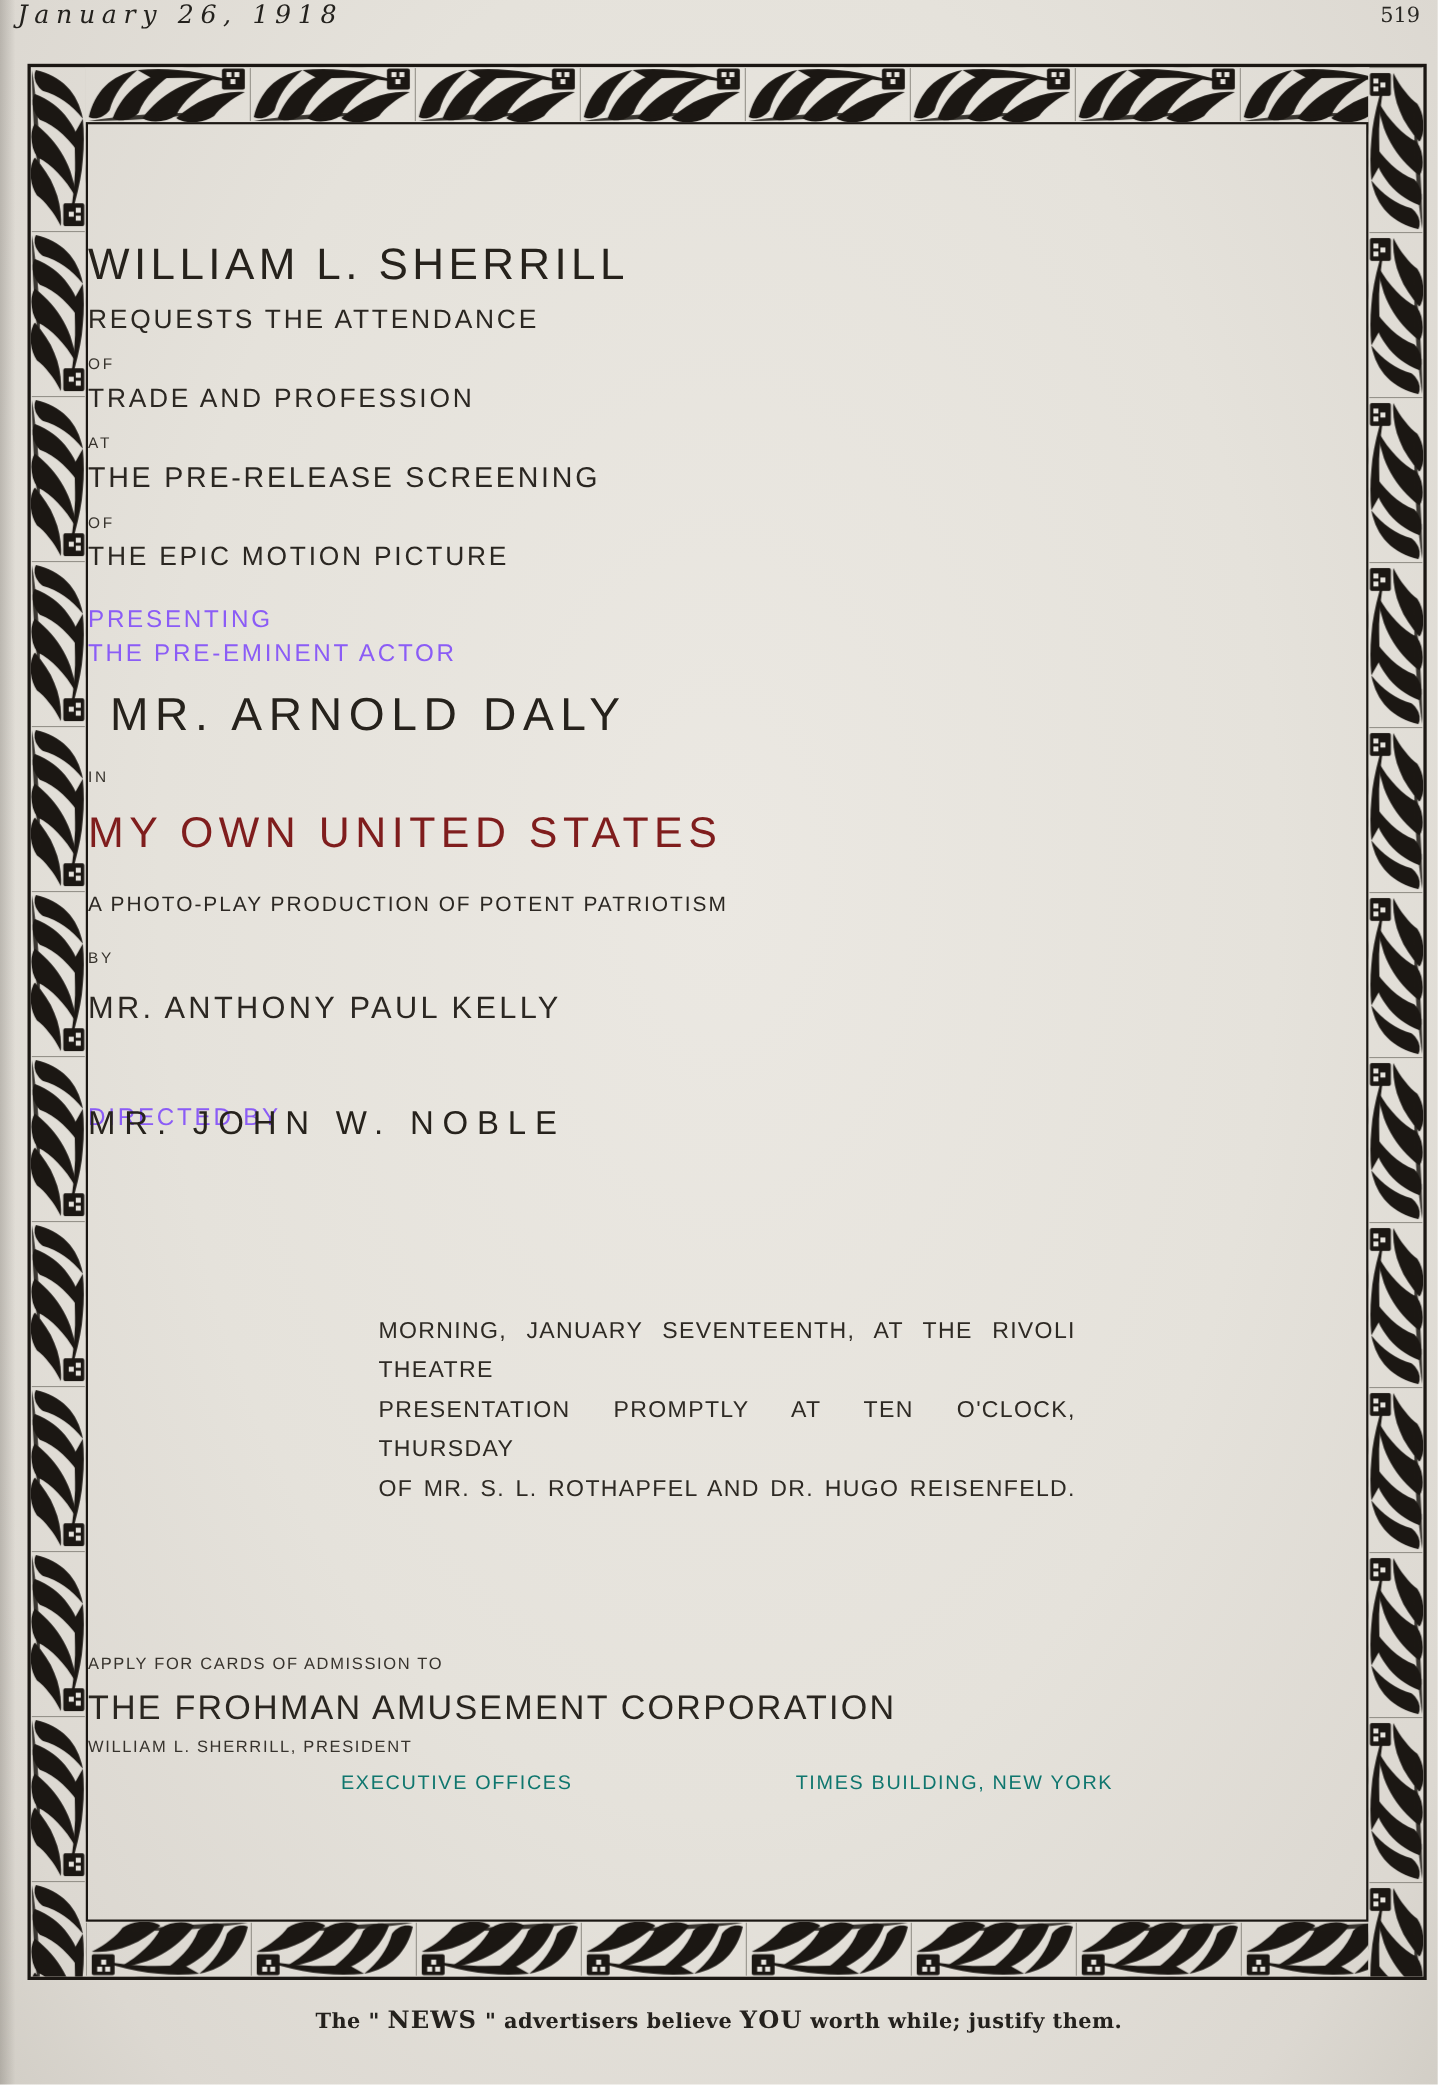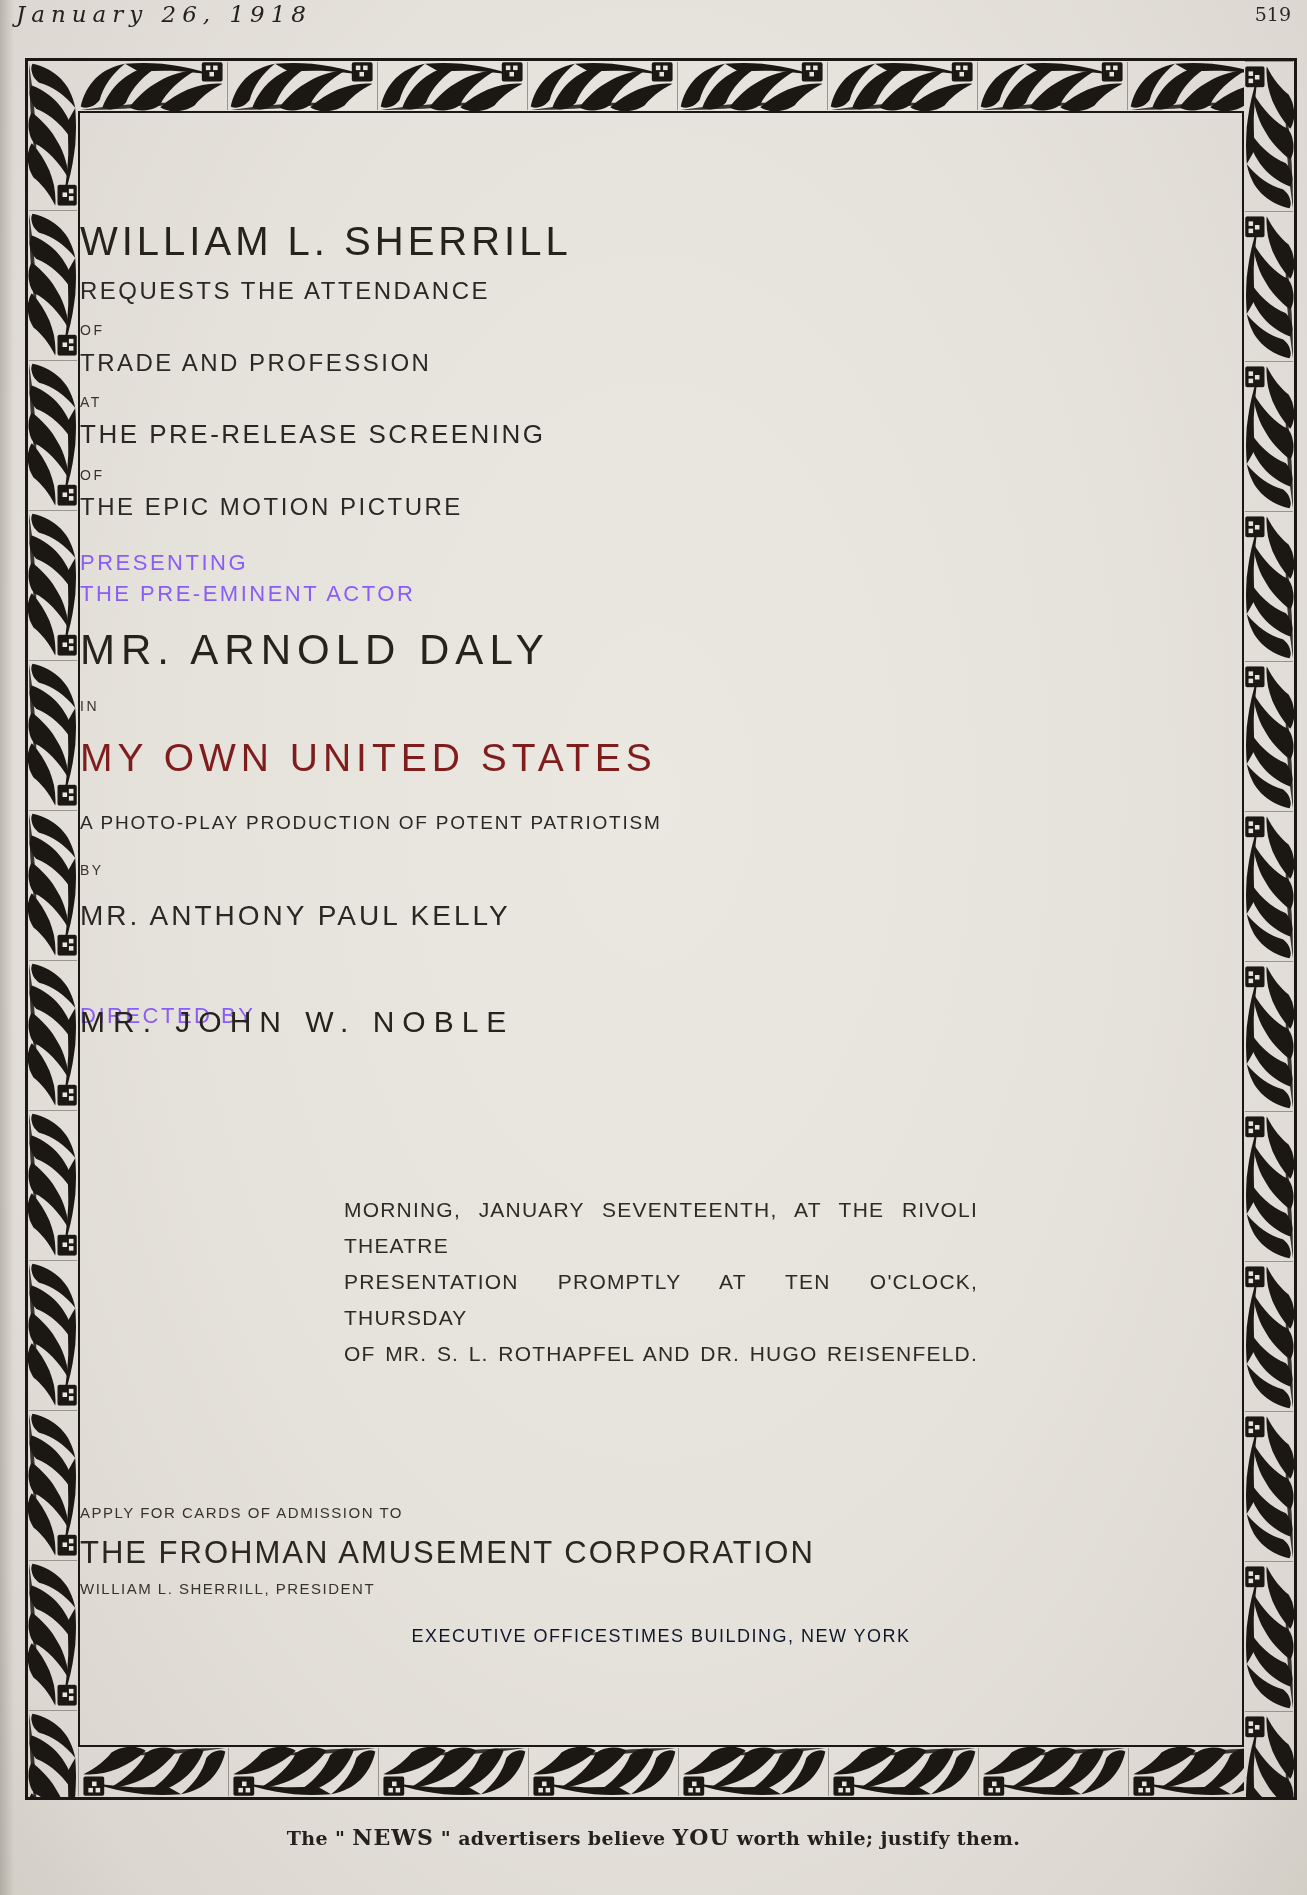--- a/index.html
+++ b/index.html
@@ -29,35 +29,35 @@
   .strip.right{right:3px;top:3px;width:50px;height:1736px;}
   
   .line{position:absolute;left:80px;width:1162px;
     white-space:nowrap;line-height:1.08;color:#2b2722;}
   .sz-xs{font-size:14px;letter-spacing:2.5px;color:#37332d;}
   .sz-s {font-size:22px;letter-spacing:2.5px;color:#8b5cf6;}
   .sz-m {font-size:24px;letter-spacing:2.5px;}
   .sz-m2{font-size:26px;letter-spacing:2.5px;}
   .sz-l {font-size:28px;letter-spacing:3px;}
   .sz-xl{font-size:40px;letter-spacing:4px;color:#26221c;}
-  .sz-xl2{font-size:42px;letter-spacing:6px;color:#26221c;}
+  .sz-xl2{font-size:42px;letter-spacing:6px;color:#26221c;padding-left:20px;}
   .sz-title{font-size:39px;letter-spacing:5px;color:#7f1d1d;}
   .sz-sub{font-size:19px;letter-spacing:1.8px;}
   .sz-noble{font-size:30px;letter-spacing:8px;color:#26221c;}
   .sz-corp{font-size:31px;letter-spacing:2px;color:#2a2620;}
   .sz-small{font-size:15px;letter-spacing:1.5px;color:#37332d;}
   
   .announce{position:absolute;left:80px;top:1192px;width:1162px;}
   .announce .inner{width:634px;margin:0 auto;}
   .announce .p-line{font-size:21px;letter-spacing:1.2px;line-height:36px;
     text-align:justify;text-align-last:justify;color:#2e2a24;}
   
   .offices-row{position:absolute;left:80px;top:1610px;width:1162px;}
-  .offices-row .inner{width:702px;margin:16px auto;display:flex;
-    justify-content:center;font-size:18px;letter-spacing:1.5px;color:#0f172a;}
+  .offices-row .inner{width:702px;margin:0 auto;display:flex;
+    justify-content:space-between;font-size:18px;letter-spacing:1.5px;color:#0f766e;}
   
   .slogan{position:absolute;left:0;top:1824px;width:1307px;text-align:center;
     font-family:"DejaVu Serif", serif;font-weight:700;font-size:19px;
     letter-spacing:.4px;color:#24211d;white-space:nowrap;}
   .slogan .cap{font-size:22px;letter-spacing:1px;margin-top:34px;}
 </style>
 </head>
 <body>
 
 <svg width="0" height="0" style="position:absolute" aria-hidden="true">

